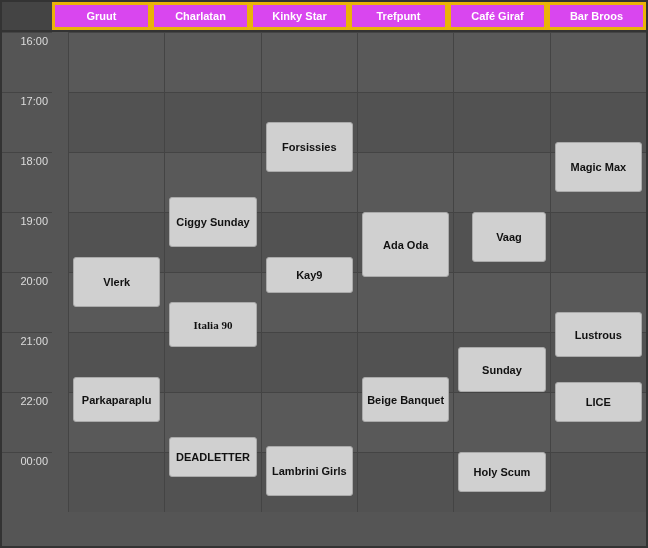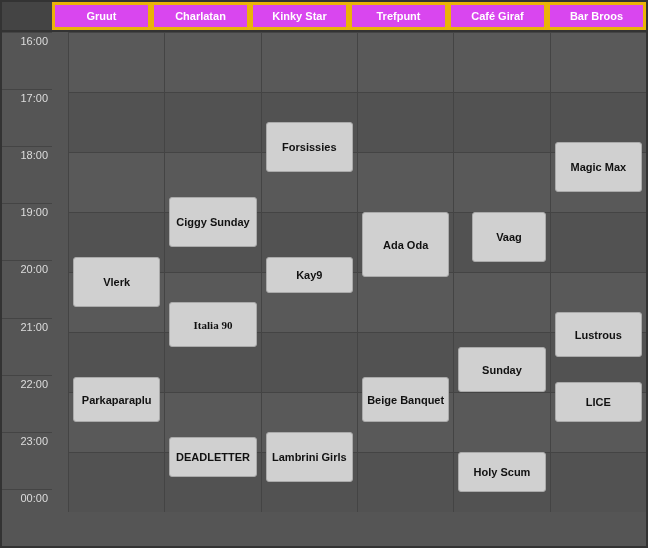--- a/index.html
+++ b/index.html
@@ -122,21 +122,20 @@
   </div>
   <div class="grid-area">
     <div class="time-column" id="time-col">
         <div class="time-label">16:00</div>
         <div class="time-label">17:00</div>
         <div class="time-label">18:00</div>
         <div class="time-label">19:00</div>
         <div class="time-label">20:00</div>
         <div class="time-label">21:00</div>
         <div class="time-label">22:00</div>
-        <div class="time-label">23:00</div>
         <div class="time-label">00:00</div>
       </div>
     <div class="venue-columns" id="venue-cols">
         <div class="venue-col" style="height: 480px;">
           <div class="hour-stripe even" style="top: 0px;"></div>
           <div class="hour-stripe odd" style="top: 60px;"></div>
           <div class="hour-stripe even" style="top: 120px;"></div>
           <div class="hour-stripe odd" style="top: 180px;"></div>
           <div class="hour-stripe even" style="top: 240px;"></div>
           <div class="hour-stripe odd" style="top: 300px;"></div>
@@ -162,21 +161,21 @@
           <div class="hour-stripe even" style="top: 0px;"></div>
           <div class="hour-stripe odd" style="top: 60px;"></div>
           <div class="hour-stripe even" style="top: 120px;"></div>
           <div class="hour-stripe odd" style="top: 180px;"></div>
           <div class="hour-stripe even" style="top: 240px;"></div>
           <div class="hour-stripe odd" style="top: 300px;"></div>
           <div class="hour-stripe even" style="top: 360px;"></div>
           <div class="hour-stripe odd" style="top: 420px;"></div>
           <div class="event-block" style="top: 90px; height: 49.98px; text-align: right;">Forsissies</div>
           <div class="event-block" style="top: 225px; height: 36px;">Kay9</div>
-          <div class="event-block" style="top: 400px; height: 49.98px;">Lambrini Girls</div>
+          <div class="event-block" style="top: 414px; height: 49.98px;">Lambrini Girls</div>
         </div>
         <div class="venue-col" style="height: 480px;">
           <div class="hour-stripe even" style="top: 0px;"></div>
           <div class="hour-stripe odd" style="top: 60px;"></div>
           <div class="hour-stripe even" style="top: 120px;"></div>
           <div class="hour-stripe odd" style="top: 180px;"></div>
           <div class="hour-stripe even" style="top: 240px;"></div>
           <div class="hour-stripe odd" style="top: 300px;"></div>
           <div class="hour-stripe even" style="top: 360px;"></div>
           <div class="hour-stripe odd" style="top: 420px;"></div>

